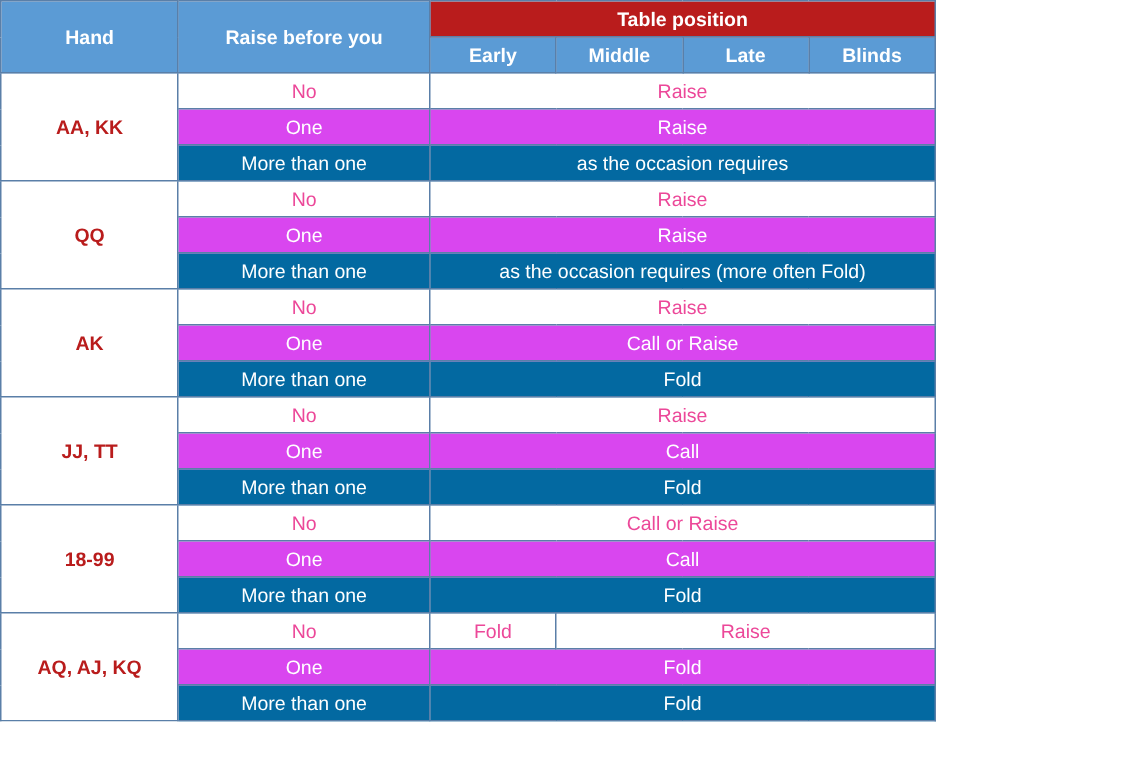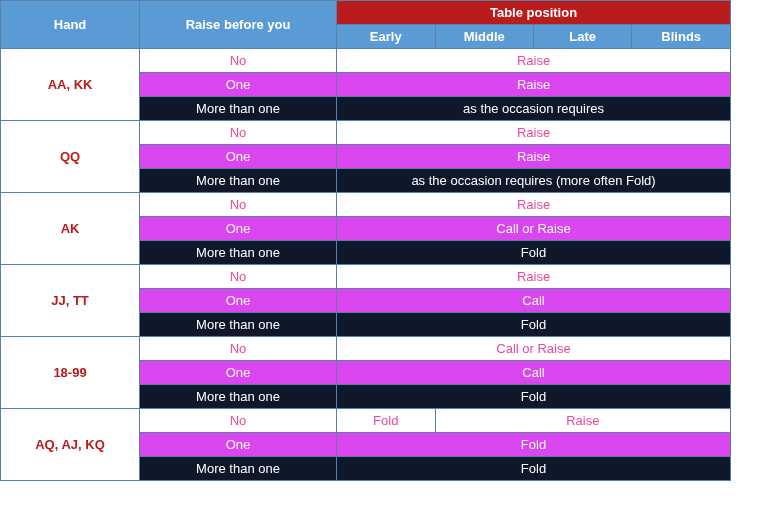--- a/index.html
+++ b/index.html
@@ -3,21 +3,21 @@
   <meta charset="utf-8">
   <style>
     * { box-sizing: border-box; margin: 0; padding: 0; }
     body {
       font-family: Arial, sans-serif;
       font-size: 13px;
       background: #fff;
       width: 757px;
     }
     .poker-table {
-      width: 731px;
+      width: 624px;
       border-collapse: collapse;
     }
     .poker-table th, .poker-table td {
       border: 1px solid #5a7fa8;
       text-align: center;
       padding: 4px 6px;
     }
     .header-main {
       background-color: #b91c1c;
       color: #fff;
@@ -47,21 +47,21 @@
     .hand-cell {
       background: #fff;
       color: #b91c1c;
       font-weight: bold;
       vertical-align: middle;
     }
 
     
     .bg-white { background: #fff; color: #ec4899; }
     .bg-light-blue { background: #d946ef; color: #fff; }
-    .bg-dark-blue { background: #0f172a; color: #fff; }
+    .bg-dark-blue { background: #0369a1; color: #fff; }
     .col-early { width: 85px; }
     .col-middle { width: 85px; }
     .col-late { width: 85px; }
     .col-blinds { width: 85px; }
   </style>
 </head>
 <body>
 
 <table class="poker-table">
   <thead>

